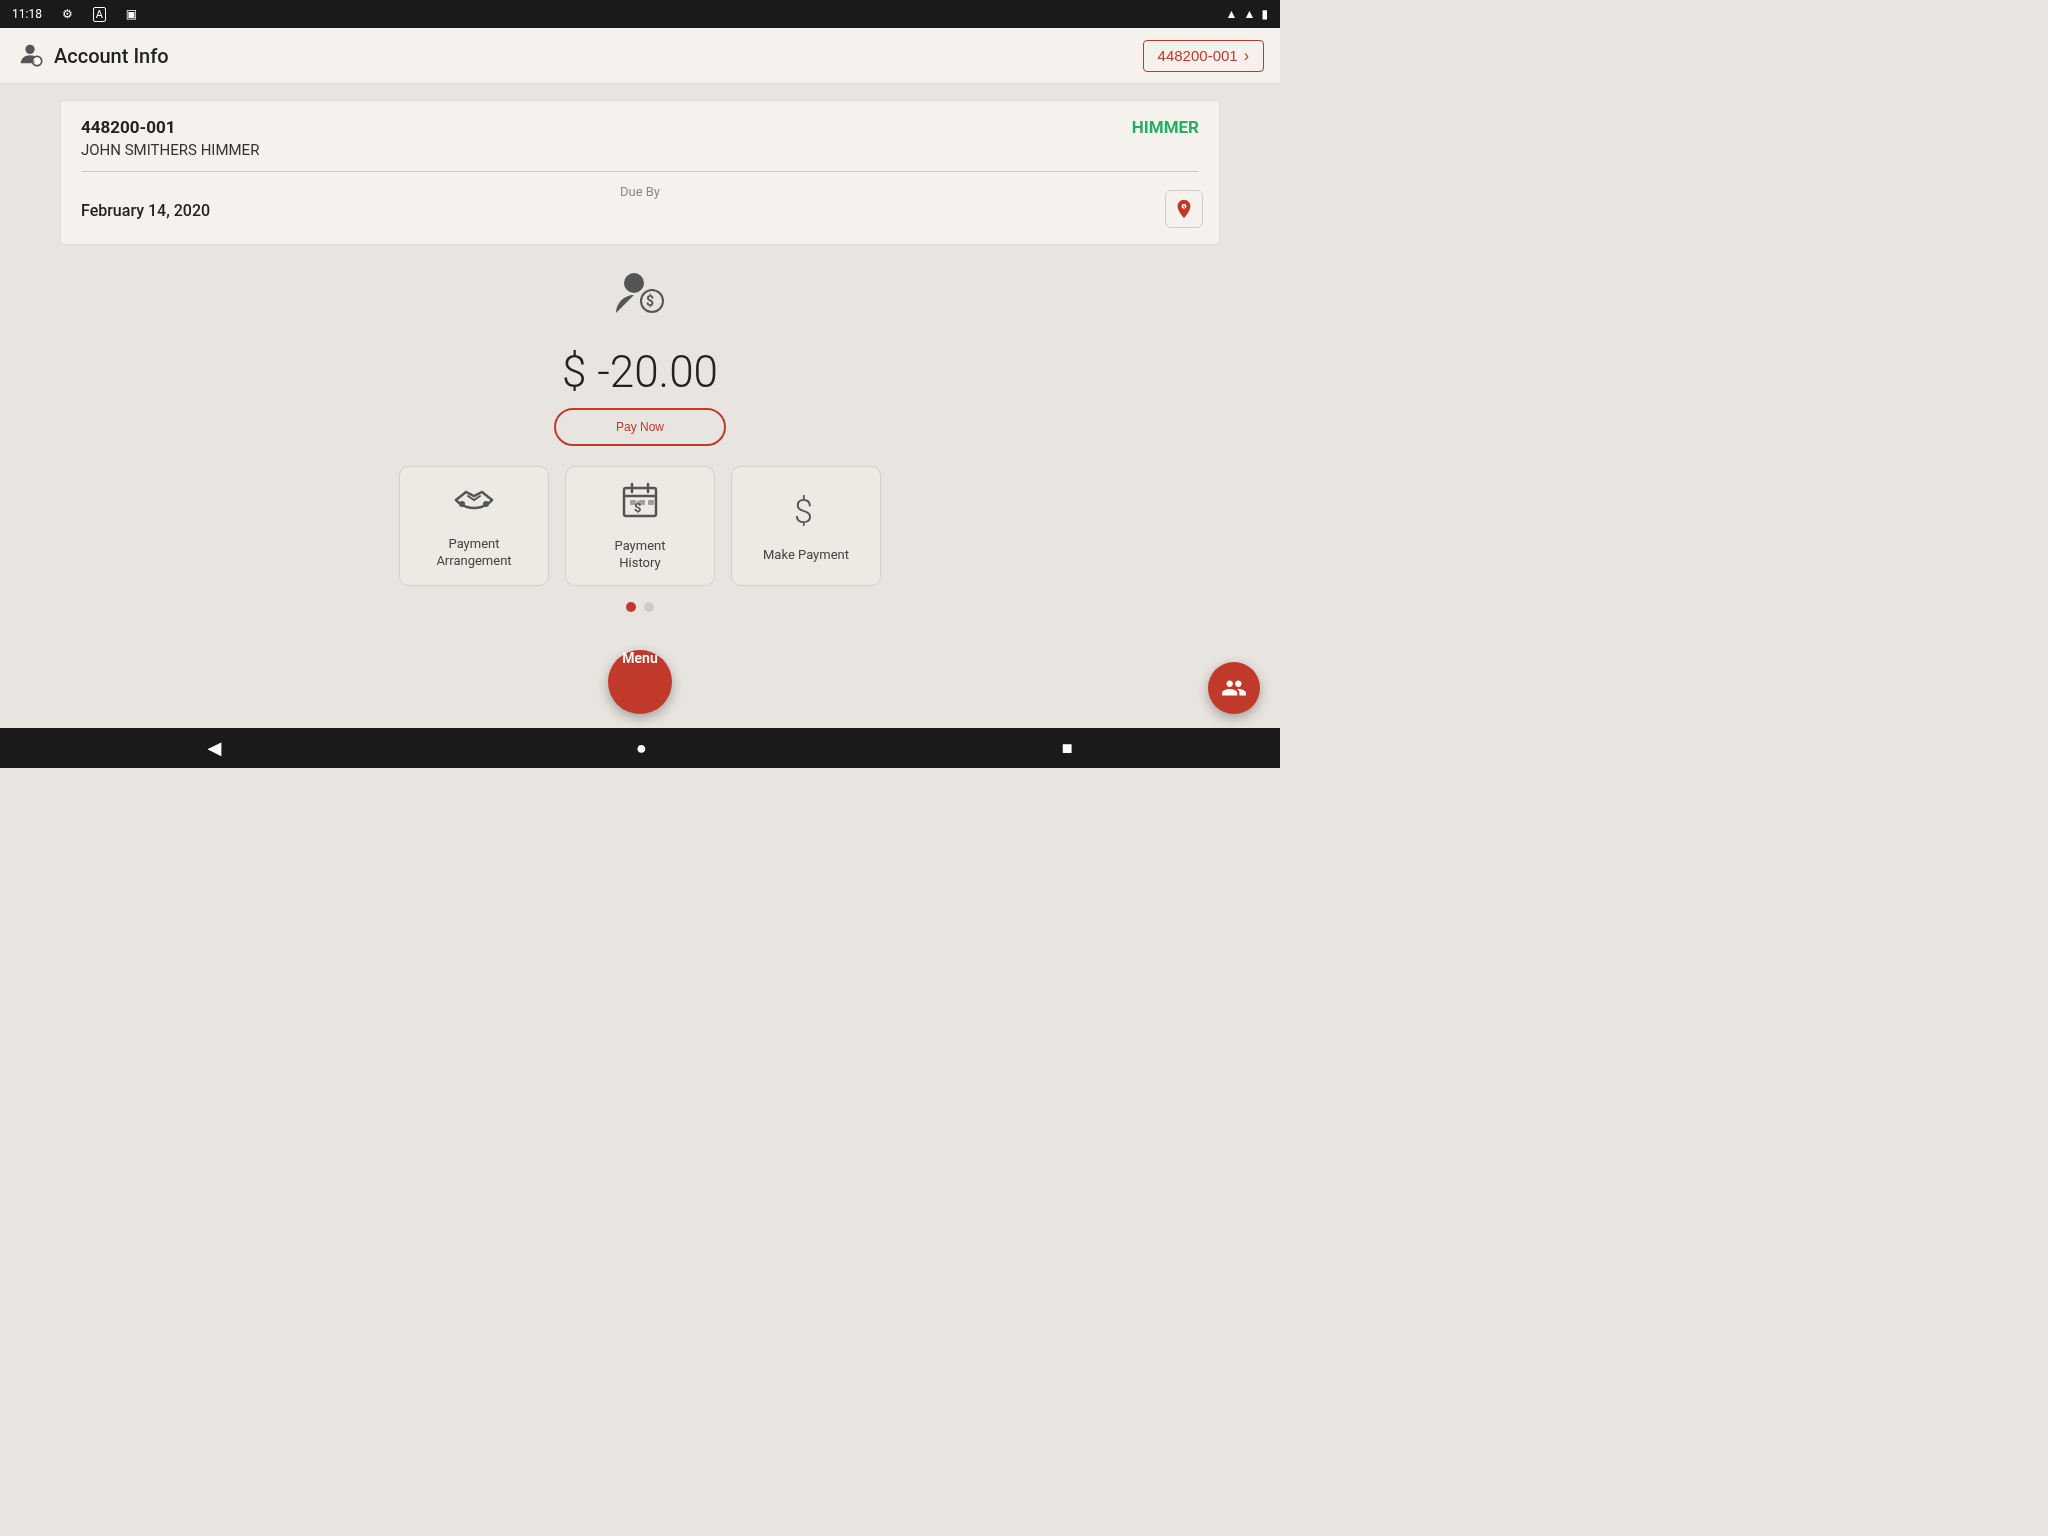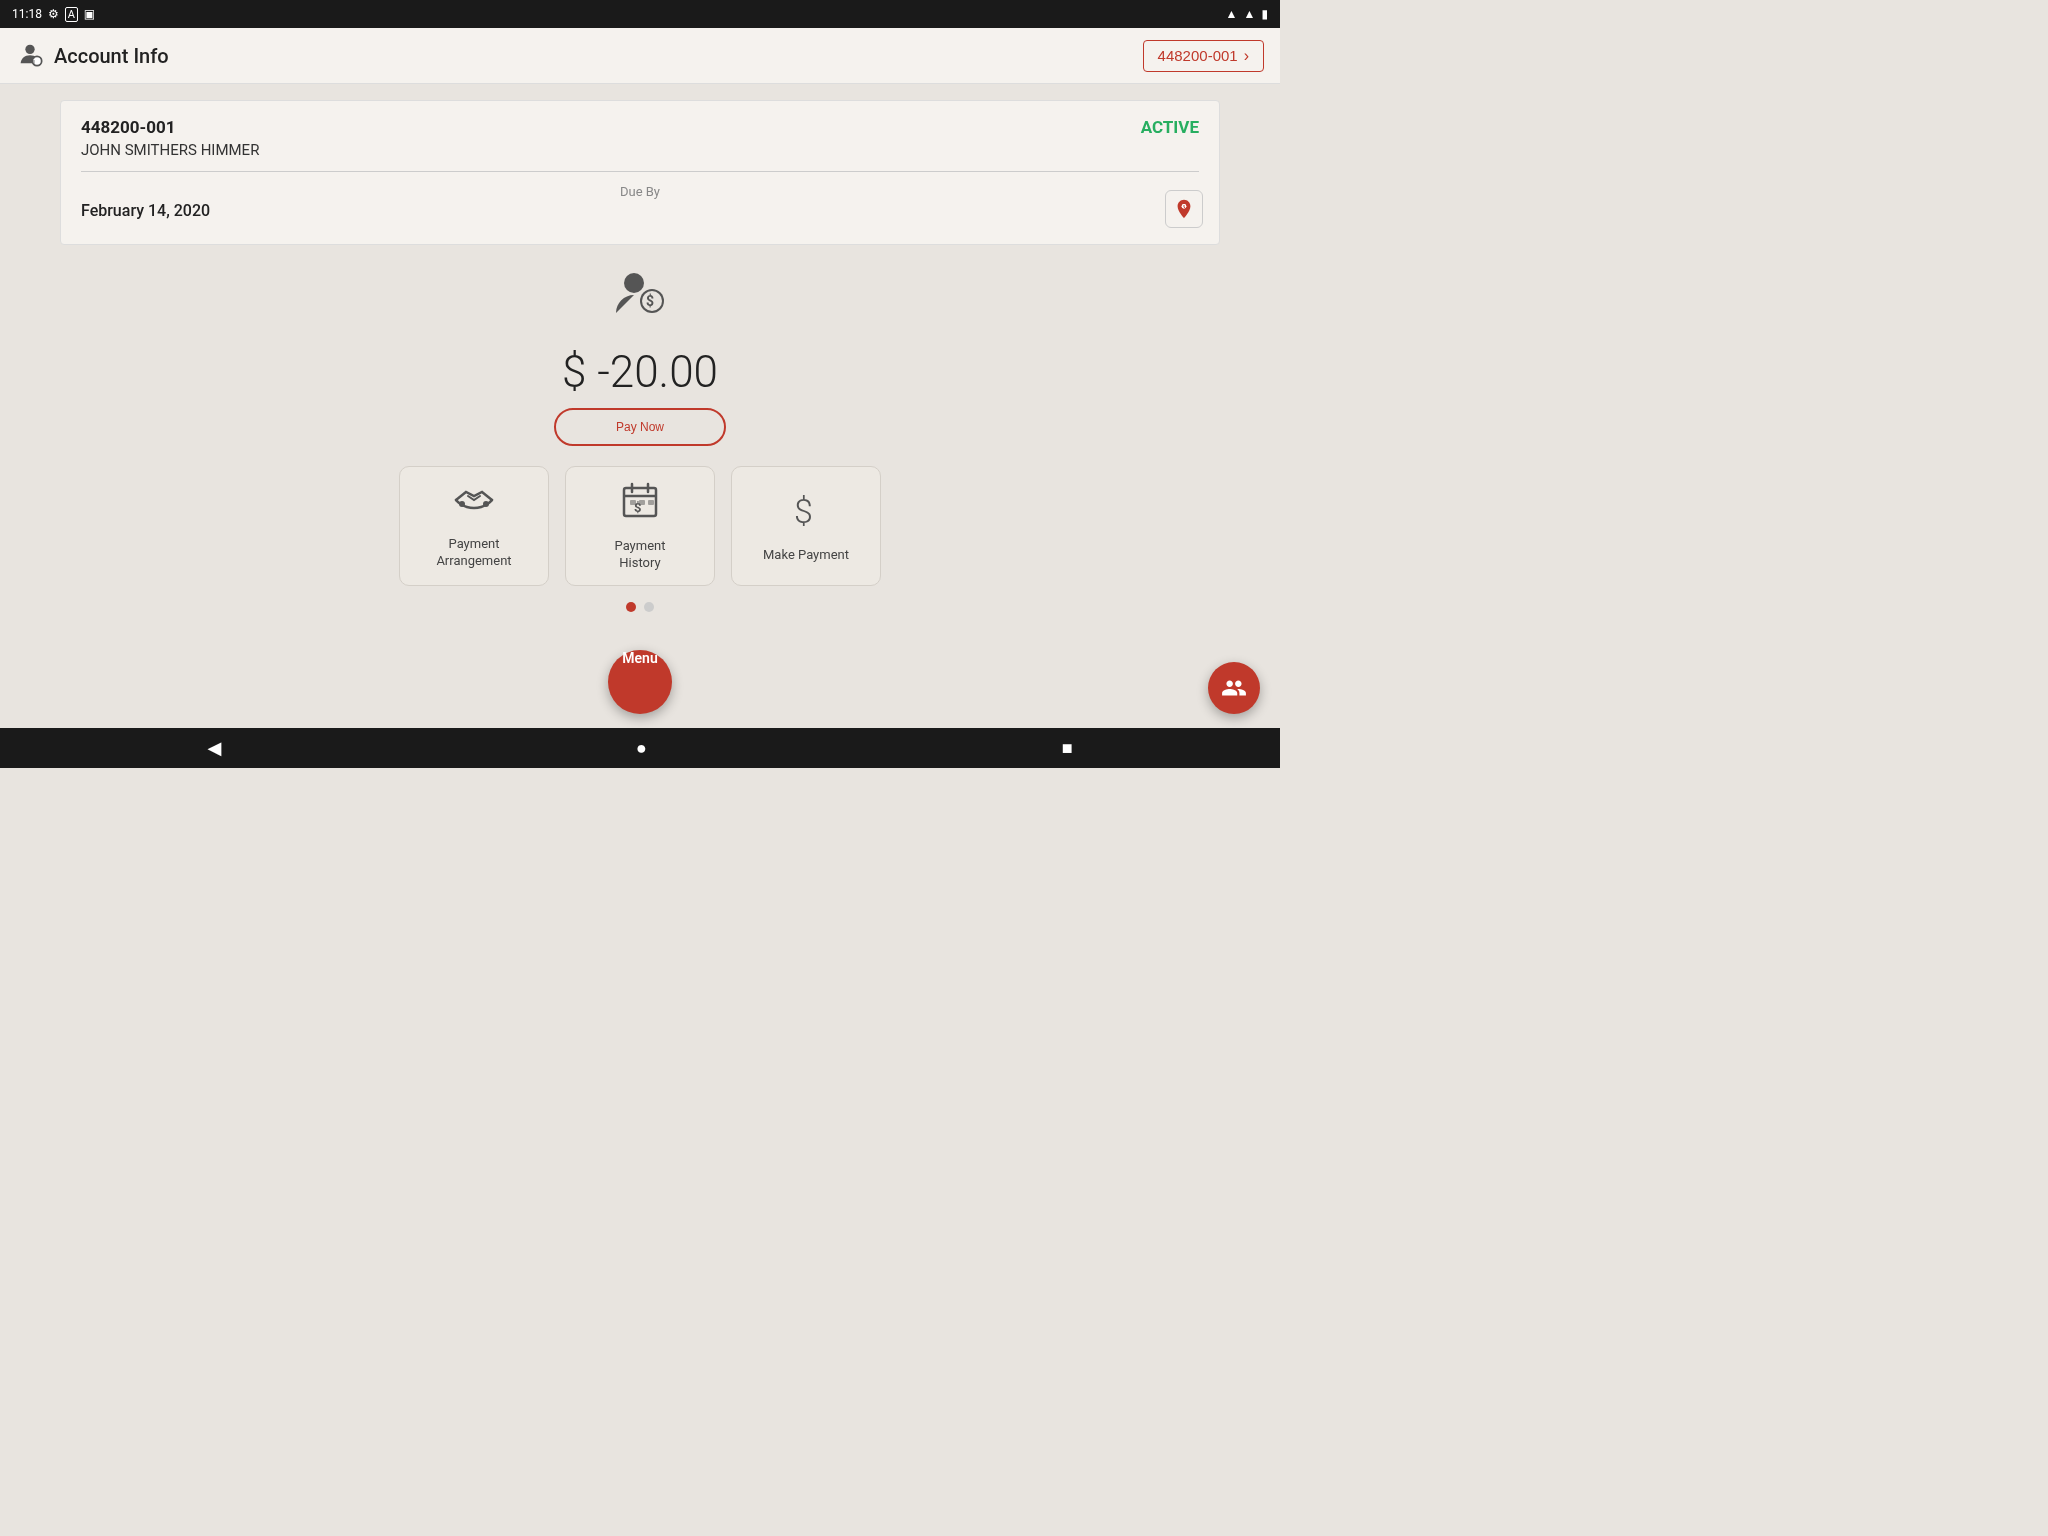--- a/index.html
+++ b/index.html
@@ -18,21 +18,21 @@
       width: 100%;
       height: 28px;
       background: #1a1a1a;
       display: flex;
       align-items: center;
       justify-content: space-between;
       padding: 0 12px;
       color: white;
       font-size: 12px;
     }
-    .status-left { display: flex; align-items: center; gap: 6px; }
+    .status-left { display: flex; align-items: center; gap: 20px; }
     .status-right { display: flex; align-items: center; gap: 6px; }
 
     
     .header {
       width: 100%;
       height: 56px;
       background: #f5f2ee;
       display: flex;
       align-items: center;
       justify-content: space-between;
@@ -269,21 +269,21 @@
     <span>448200-001</span>
     <span class="chevron">›</span>
   </button>
 </div>
 
 <div class="main">
 
   <div class="account-card">
     <div class="account-card-top">
       <span class="account-number">448200-001</span>
-      <span class="account-status">ACTIVE</span>
+      <span class="account-status">HIMMER</span>
     </div>
     <div class="account-name">JOHN SMITHERS HIMMER</div>
     <hr class="account-divider">
     <div class="due-label">Due By</div>
     <div class="due-date">February 14, 2020</div>
     <div class="outage-icon">
       <svg width="22" height="22" viewBox="0 0 24 24">
         <path d="M12 2C8.13 2 5 5.13 5 9c0 5.25 7 13 7 13s7-7.75 7-13c0-3.87-3.13-7-7-7zm0 9.5c-1.38 0-2.5-1.12-2.5-2.5s1.12-2.5 2.5-2.5 2.5 1.12 2.5 2.5-1.12 2.5-2.5 2.5z" fill="#c0392b"></path>
         <circle cx="12" cy="9" r="2.5" fill="white"></circle>
         <path d="M11.5 7.5h1v2l1 1-0.7 0.7-1.3-1.3V7.5z" fill="#c0392b"></path>

